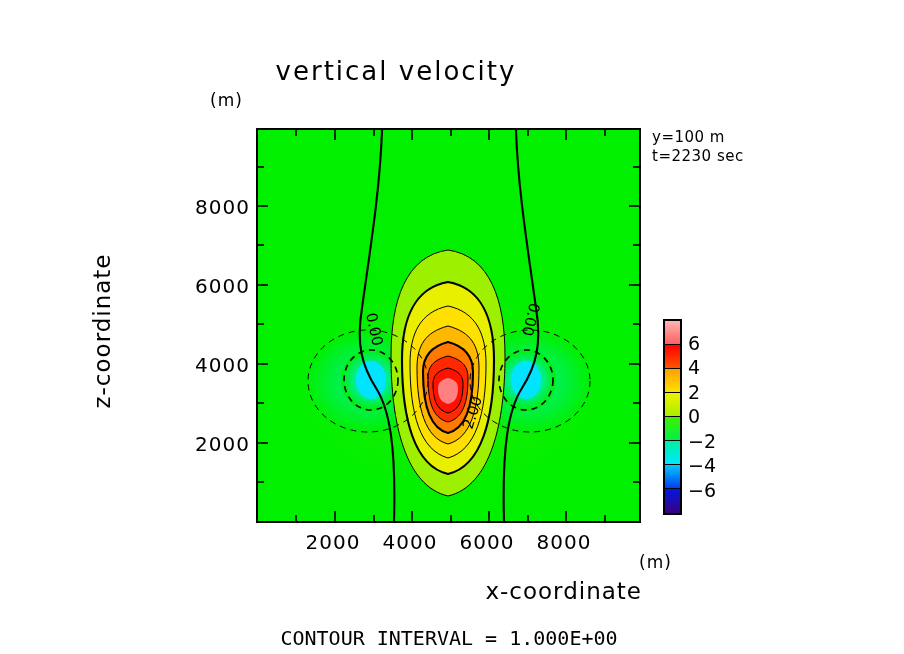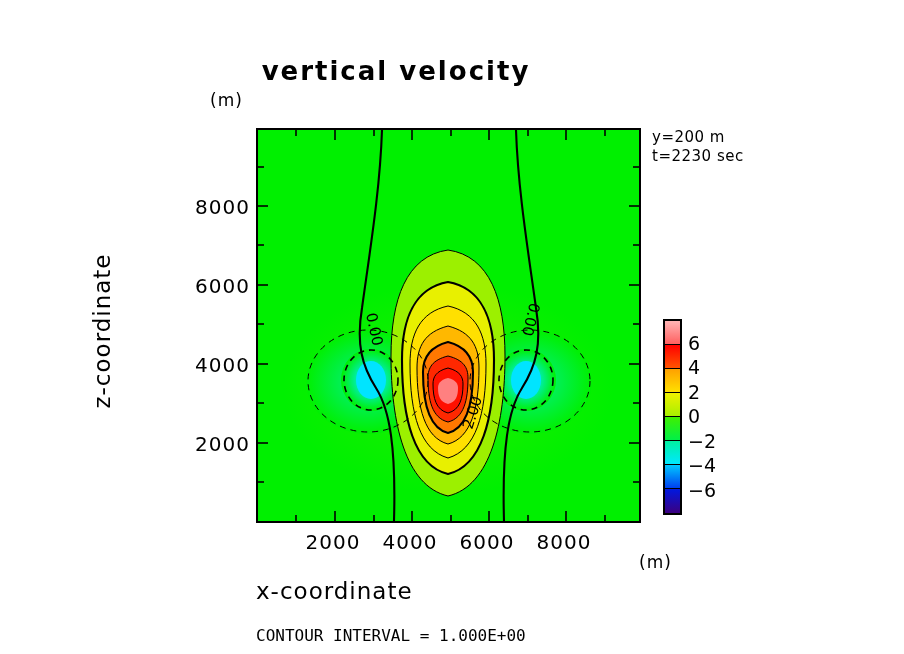--- a/index.html
+++ b/index.html
@@ -12,41 +12,41 @@
   #root{position:absolute;left:0;top:0;width:904px;height:654px;}
 
   .txt{position:absolute;color:#000;white-space:nowrap;}
 
   
   #title{
     left:0;top:56px;width:904px;text-align:center;
     font-size:26px;letter-spacing:2px;
   }
   
-  #title span{display:inline-block;transform:translateX(-56px);font-weight:bold;}
+  #title span{display:inline-block;transform:translateX(-56px);}
 
   
   #units-top{left:210px;top:90px;font-size:17px;letter-spacing:1px;}
   
   #units-right{left:639px;top:552px;font-size:17px;letter-spacing:1px;}
 
   
   #xaxis-title{
-    left:256px;top:578px;width:386px;text-align:left;
+    left:256px;top:578px;width:386px;text-align:right;
     font-size:23px;letter-spacing:1px;
   }
   #yaxis-title{
     left:-14px;top:318px;width:232px;text-align:center;
     font-size:23px;letter-spacing:1px;
     transform:rotate(-90deg);transform-origin:50% 50%;
   }
   #contour-caption{
-    left:256px;top:626px;width:386px;
+    left:256px;top:626px;width:386px;text-align:center;
     font-family:"DejaVu Sans Mono", monospace;
-    font-size:16px;letter-spacing:0px;
+    font-size:20px;letter-spacing:0px;
   }
 
   
   #plot{
     position:absolute;left:256px;top:128px;width:385px;height:395px;
     border:2px solid #000;box-sizing:border-box;
     overflow:hidden;background:#00f000;
   }
   #plot svg{position:absolute;left:0;top:0;display:block;}
 
@@ -282,21 +282,21 @@
           <line x1="381" y1="273" x2="375" y2="273"></line>
           <line x1="381" y1="194" x2="375" y2="194"></line>
           <line x1="381" y1="115" x2="375" y2="115"></line>
           <line x1="381" y1="37" x2="375" y2="37"></line>
         </g>
       </g>
     </svg>
   </div>
 
   <div id="annot">
-    <div>y=200 m</div>
+    <div>y=100 m</div>
     <div>t=2230 sec</div>
   </div>
 
   <div id="cbar">
     <div class="band" style="background:linear-gradient(#ffb4b4,#ff6060)"></div>
     <div class="band" style="background:linear-gradient(#ff0000,#ff5400)"></div>
     <div class="band" style="background:linear-gradient(#ffa000,#ffe000)"></div>
     <div class="band" style="background:linear-gradient(#f0f000,#a8f000)"></div>
     <div class="band" style="background:linear-gradient(#40f000,#00f048)"></div>
     <div class="band" style="background:linear-gradient(#00f0a0,#00e8ff)"></div>

